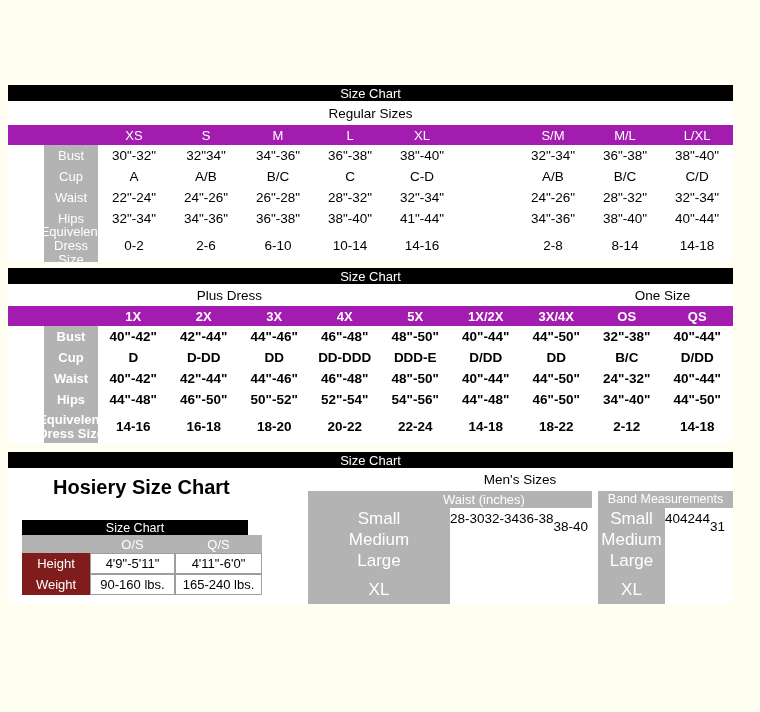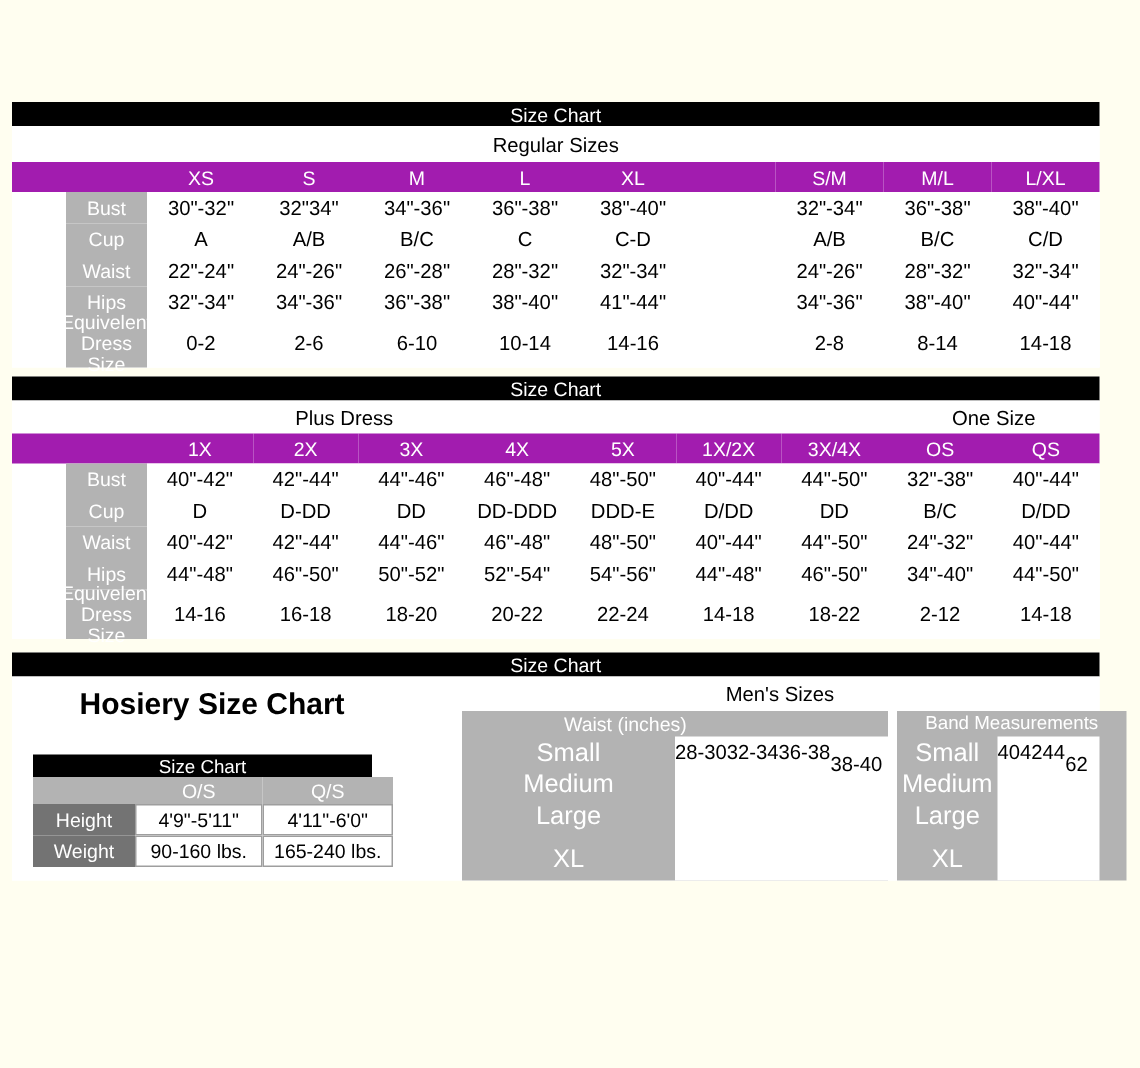--- a/index.html
+++ b/index.html
@@ -3,61 +3,61 @@
 <meta charset="utf-8">
 <style>
   * { box-sizing: border-box; margin: 0; padding: 0; }
   html,body { background:#fffef0; }
   .canvas {
     position: relative; width: 760px; height: 712px;
     background: #fffef0;
     font-family: "Liberation Sans", sans-serif;
     color:#000; overflow: hidden;
   }
-  .content { position:absolute; left:8px; top:68px; width:725px; }
+  .content { position:absolute; left:8px; top:85px; width:725px; }
   .black-bar {
     height:16px; background:#000; color:#fff;
     display:flex; align-items:center; justify-content:center;
     font-size:13px;
   }
   .section { background:#fff; }
   .section-2 { margin-top:6px; }
   .section-3 { margin-top:9px; }
   .section-title-row {
     height:24px; background:#fff; display:flex; align-items:center;
     justify-content:center; font-size:13.5px;
   }
   .plus-title-row { height:22px; background:#fff; display:flex; align-items:center; font-size:13.5px; }
   .pt-left  { width:443px; text-align:center; }
   .pt-mid   { width:141px; }
   .pt-right { width:141px; text-align:center; }
 
   .size-grid { display:grid; background:#fff; }
   #regular-grid { grid-template-columns:90px repeat(5,72px) 59px repeat(3,72px); grid-template-rows:20px repeat(4,21px) 33px; }
-  #plus-grid    { grid-template-columns:90px repeat(9,70.5px); grid-template-rows:20px repeat(4,21px) 33px; }
+  #plus-grid    { grid-template-columns:90px repeat(9,70.5px); grid-template-rows:20px repeat(4,21px) 33px;font-weight:bold; }
   .hdr-cell { background:#a21caf; color:#fff; font-size:13px; display:flex; align-items:center; justify-content:center; }
   .lbl-cell { background:#b3b3b3; color:#fff; font-size:13px; line-height:14px; display:flex; align-items:center; justify-content:center; text-align:center; padding:0 4px;margin-left:36px; }
   .val-cell { background:#fff; color:#000; font-size:13.5px; display:flex; align-items:center; justify-content:center; }
 
   .bottom-body { position:relative; height:136px; background:#fff; }
   #mens-title { position:absolute; left:300px; top:4px; width:424px; text-align:center; font-size:13.5px; }
   #hosiery-title { position:absolute; left:45px; top:8px; font-size:20px; font-weight:bold; }
 
   #hosiery-table { position:absolute; left:14px; top:52px; width:240px; }
   .h-black-bar { width:226px; height:15px; background:#000; color:#fff; font-size:12.5px; display:flex; align-items:center; justify-content:center; }
   #hosiery-grid { display:grid; grid-template-columns:68px 85px 87px; grid-template-rows:18px 21px 21px; }
   .h-hdr { background:#b3b3b3; color:#fff; font-size:13px; display:flex; align-items:center; justify-content:center; }
-  .h-lbl { background:#737373; color:#fff; font-size:13px; display:flex; align-items:center; justify-content:center; }
+  .h-lbl { background:#7f1d1d; color:#fff; font-size:13px; display:flex; align-items:center; justify-content:center; }
   .h-val { background:#fff; color:#000; font-size:13px; display:flex; align-items:center; justify-content:center; border:1px solid #9e9e9e; }
 
   .mens-table { position:absolute; top:23px; background:#b3b3b3; height:113px; }
   #mens-waist { left:300px; width:284px; }
-  #mens-band  { left:590px; width:153px; }
+  #mens-band  { left:590px; width:135px; }
   .m-hdr { height:17px; color:#fff; font-size:13px; line-height:17px; }
-  .m-hdr-waist { padding-left:68px; }
+  .m-hdr-waist { padding-left:68px;text-align:center; }
   .m-hdr-band  { font-size:12.5px; text-align:center; }
   .m-body { display:flex; height:96px; }
   .m-labels { display:flex; flex-direction:column; }
   .m-values { display:flex; background:#fff; }
   #mens-waist .m-labels { width:142px; } #mens-waist .m-values { width:142px; }
   #mens-band  .m-labels { width:67px; }  #mens-band  .m-values { width:68px; }
   .m-row { height:21px; display:flex; align-items:center; justify-content:center; font-size:17px; }
   .m-lbl { color:#fff; }
   .m-val { color:#000; font-size:13.5px; }
   .m-labels .m-row:last-child, .m-values .m-row:last-child { margin-top:8px; }
@@ -261,21 +261,21 @@
             <div class="m-labels">
                 <div class="m-row m-lbl">Small</div>
                 <div class="m-row m-lbl">Medium</div>
                 <div class="m-row m-lbl">Large</div>
                 <div class="m-row m-lbl">XL</div>
               </div>
             <div class="m-values">
                 <div class="m-row m-val">40</div>
                 <div class="m-row m-val">42</div>
                 <div class="m-row m-val">44</div>
-                <div class="m-row m-val">62</div>
+                <div class="m-row m-val">31</div>
               </div>
           </div>
         </div>
       </div>
     </div>
 
   </div>
 </div>
 
 </body></html>

